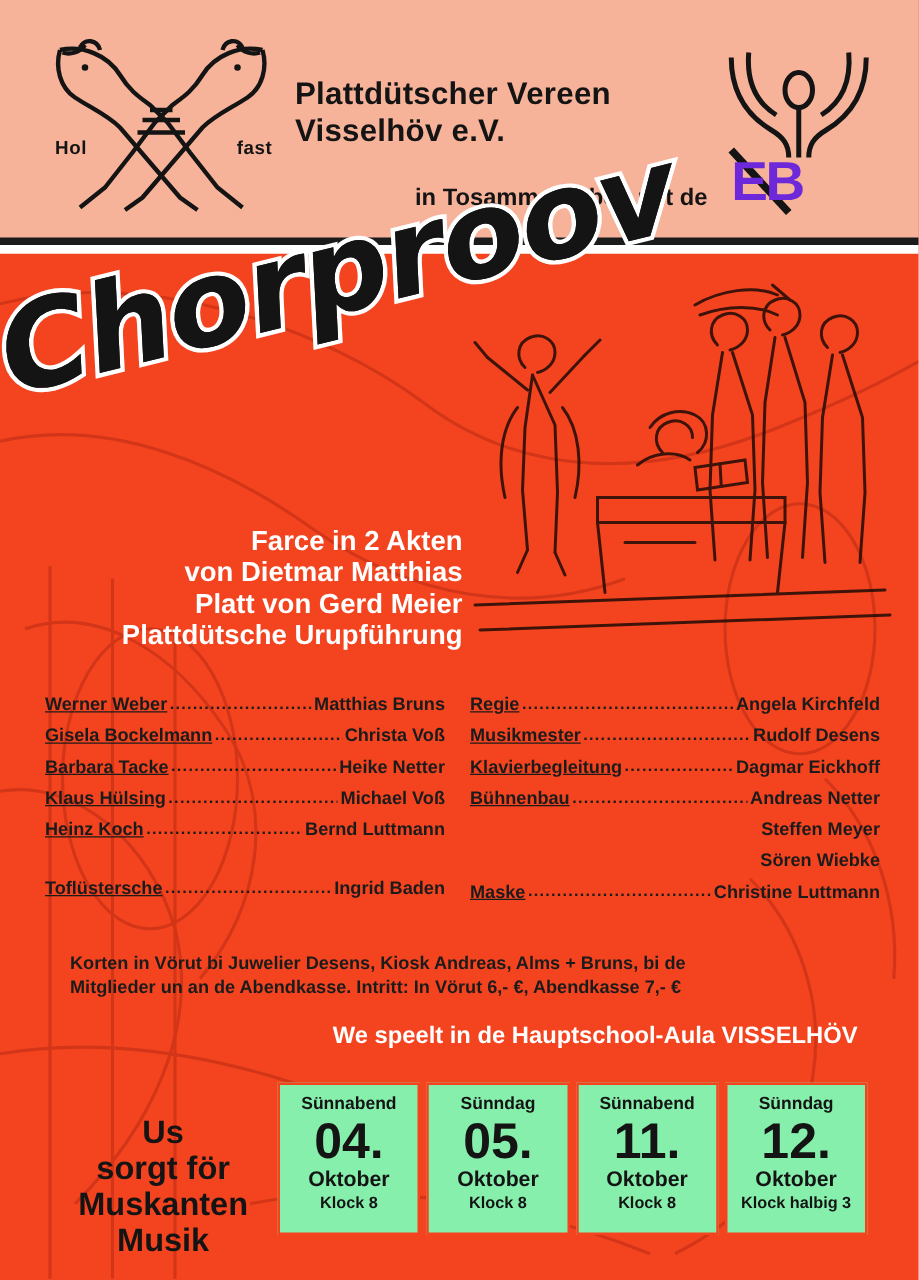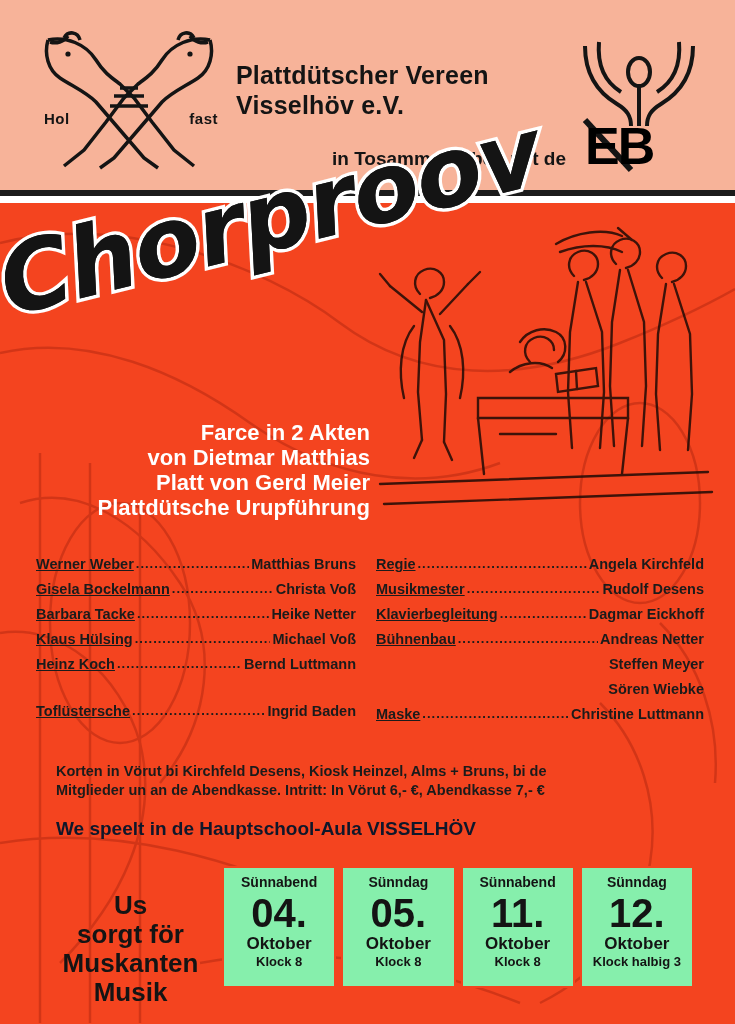--- a/index.html
+++ b/index.html
@@ -84,23 +84,23 @@
   }
   .logo-leb {
     position: absolute;
     right: 26px; top: 30px;
     width: 140px;
     height: 145px;
   }
   .logo-leb .leb-text {
     position: absolute;
     left: 16px; top: 86px;
-    font-size: 52px;
-    font-weight: bold;
-    color: #000000;
+    font-size: 44px;
+    font-weight: bold;
+    color: #6d28d9;
     letter-spacing: -2px;
     line-height: 60px;
   }
 
   
   .bg-art {
     position: absolute;
     left: 0; top: 203px;
     width: 735px;
     height: 821px;
@@ -200,22 +200,22 @@
     width: 630px;
     color: #1b1b1b;
     font-size: 14.5px;
     font-weight: bold;
     line-height: 19px;
   }
   .venue {
     position: absolute;
     left: 56px; top: 818px;
     width: 630px;
-    text-align: left;
-    color: #0f172a;
+    text-align: right;
+    color: #ffffff;
     font-size: 19px;
     font-weight: bold;
   }
 
   
   .muskanten {
     position: absolute;
     left: 48px; top: 862px;
     width: 165px;
     text-align: center;
@@ -456,21 +456,21 @@
       </div>
       <div class="cast-row">
         <span class="nm">Maske</span>
         <span class="dots">..............................................</span>
         <span class="val">Christine Luttmann</span>
       </div>
     </div>
   </div>
 
   <div class="tickets">
-    <div>Korten in Vörut bi Kirchfeld Desens, Kiosk Heinzel, Alms + Bruns, bi de</div>
+    <div>Korten in Vörut bi Juwelier Desens, Kiosk Andreas, Alms + Bruns, bi de</div>
     <div>Mitglieder un an de Abendkasse. Intritt: In Vörut 6,- €, Abendkasse 7,- €</div>
   </div>
 
   <div class="venue">We speelt in de Hauptschool-Aula VISSELHÖV</div>
 
   <div class="muskanten">
     <div>Us</div>
     <div>sorgt för</div>
     <div>Muskanten</div>
     <div>Musik</div>

